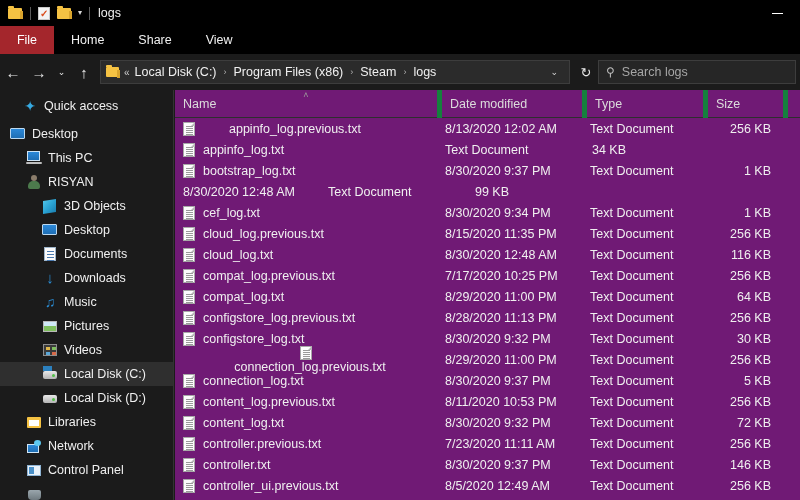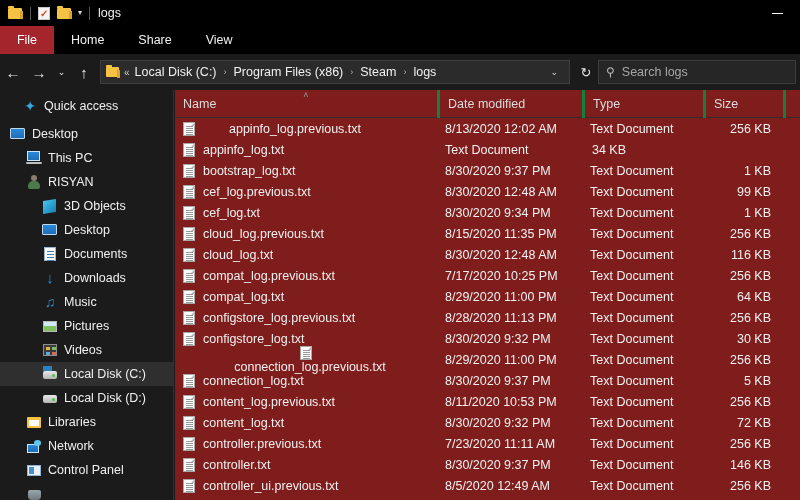--- a/index.html
+++ b/index.html
@@ -212,30 +212,30 @@
   }
   .ic-bin {
     width:13px; height:10px; margin:4px 0 0 2px;
     background:linear-gradient(#9aa6ad,#6f7a80);
     border-radius:2px 2px 4px 4px;
   }
 
   
   .filepane {
     position:absolute; top:90px; left:175px; width:625px; height:410px;
-    background:#7f1d1d; overflow:hidden;
+    background:#701a75; overflow:hidden;
   }
   .col-head {
     position:relative; height:28px; display:flex; align-items:center;
     border-bottom:1px solid #2e2e2e;
   }
   .ch {
     font-size:12.5px; color:#dcdcdc; height:28px; display:flex;
     align-items:center; position:relative; padding-left:8px;
-    border-left:3px solid #15803d; white-space:nowrap;
+    border-left:5px solid #15803d; white-space:nowrap;
   }
   .ch.first { border-left:none; }
   .sort-caret {
     position:absolute; top:1px; left:0; right:0; text-align:center;
     font-size:9px; color:#9a9a9a; line-height:8px;
   }
   .row {
     height:21px; display:flex; align-items:center; white-space:nowrap;
   }
   .cell { font-size:12.5px; color:#f0f0f0; overflow:hidden; }
@@ -480,24 +480,20 @@
         <div class="row">
           <div class="cell c-name" style="width: 262px;">
             <span class="txt-ico"></span>
             <span>bootstrap_log.txt</span>
           </div>
           <div class="cell c-date" style="width: 145px;">8/30/2020 9:37 PM</div>
           <div class="cell c-type" style="width: 121px;">Text Document</div>
           <div class="cell c-size" style="width: 80px;">1 KB</div>
         </div>
         <div class="row">
-          <div class="cell c-name" style="width: 262px;">
-            <span class="txt-ico"></span>
-            <span>cef_log.previous.txt</span>
-          </div>
           <div class="cell c-date" style="width: 145px;">8/30/2020 12:48 AM</div>
           <div class="cell c-type" style="width: 121px;">Text Document</div>
           <div class="cell c-size" style="width: 80px;">99 KB</div>
         </div>
         <div class="row">
           <div class="cell c-name" style="width: 262px;">
             <span class="txt-ico"></span>
             <span>cef_log.txt</span>
           </div>
           <div class="cell c-date" style="width: 145px;">8/30/2020 9:34 PM</div>

